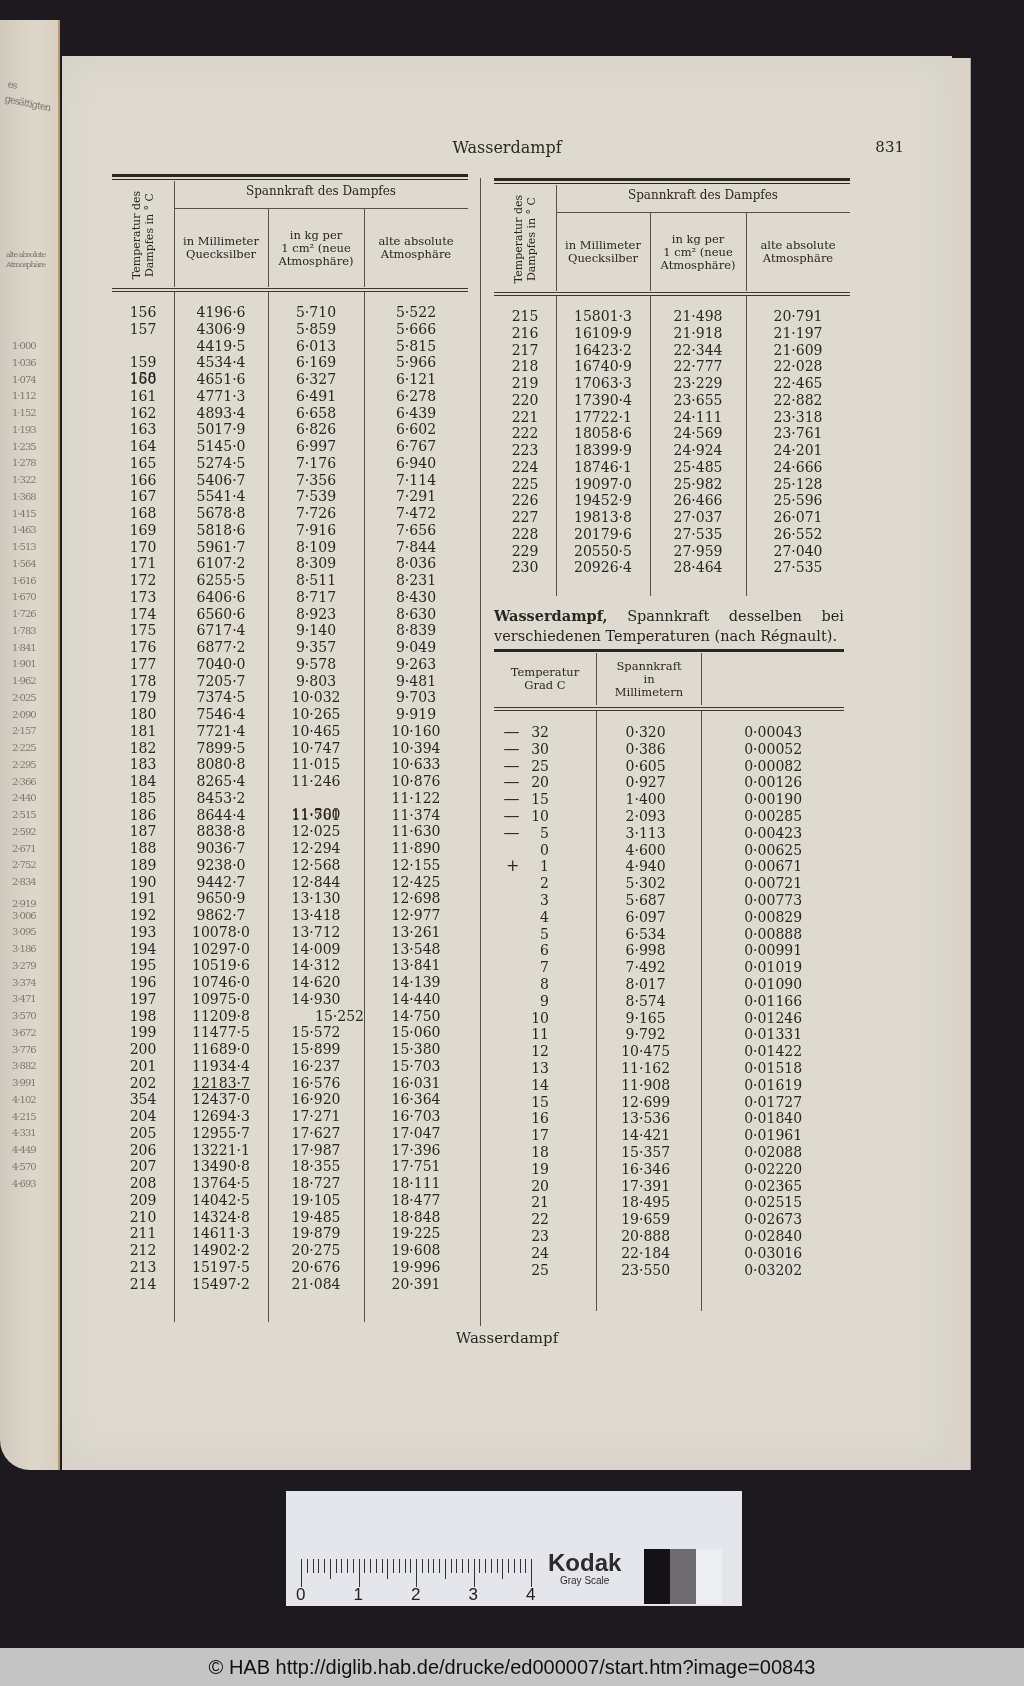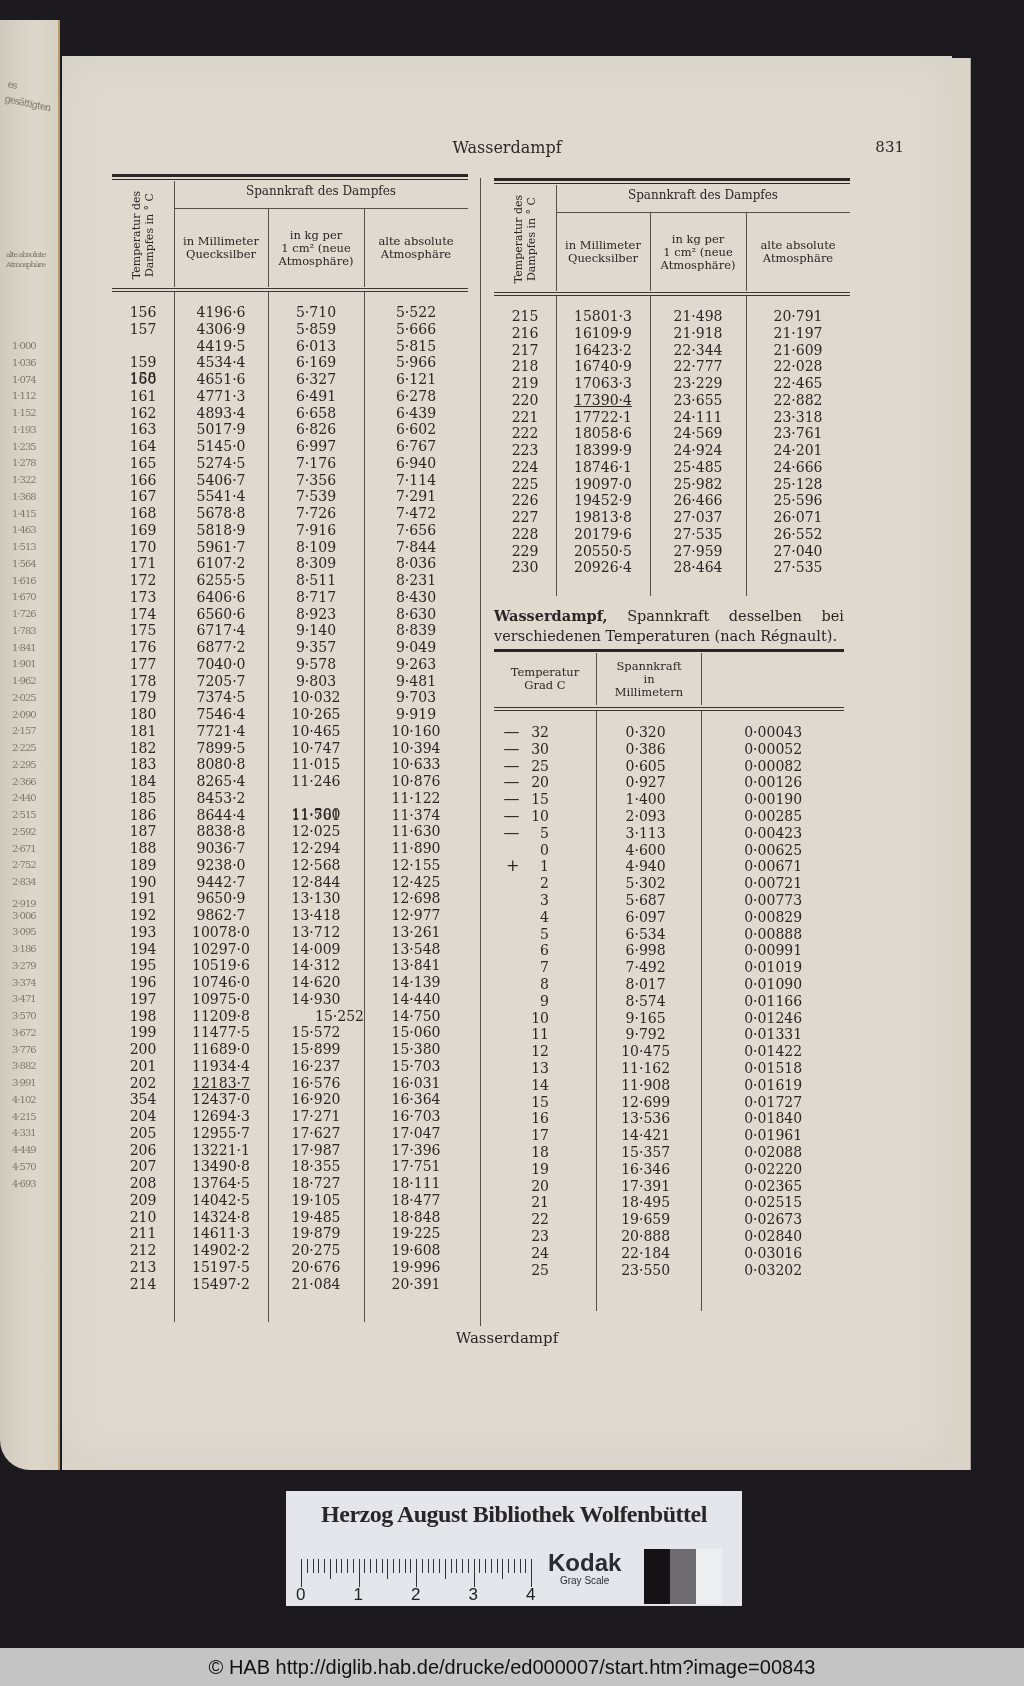--- a/index.html
+++ b/index.html
@@ -281,21 +281,21 @@
           <span style="width:104px;">7·291</span>
         </div>
         <div class="row">
           <span style="width:62px;">168</span>
           <span style="width:94px;">5678·8</span>
           <span style="width:96px;">7·726</span>
           <span style="width:104px;">7·472</span>
         </div>
         <div class="row">
           <span style="width:62px;">169</span>
-          <span style="width:94px;">5818·9</span>
+          <span style="width:94px;">5818·6</span>
           <span style="width:96px;">7·916</span>
           <span style="width:104px;">7·656</span>
         </div>
         <div class="row">
           <span style="width:62px;">170</span>
           <span style="width:94px;">5961·7</span>
           <span style="width:96px;">8·109</span>
           <span style="width:104px;">7·844</span>
         </div>
         <div class="row">
@@ -617,21 +617,21 @@
           <span style="width:104px;">22·028</span>
         </div>
         <div class="row">
           <span style="width:62px;">219</span>
           <span style="width:94px;">17063·3</span>
           <span style="width:96px;">23·229</span>
           <span style="width:104px;">22·465</span>
         </div>
         <div class="row">
           <span style="width:62px;">220</span>
-          <span style="width:94px;text-decoration:underline;">17390·4</span>
+          <span style="width:94px;">17390·4</span>
           <span style="width:96px;">23·655</span>
           <span style="width:104px;">22·882</span>
         </div>
         <div class="row">
           <span style="width:62px;">221</span>
           <span style="width:94px;">17722·1</span>
           <span style="width:96px;">24·111</span>
           <span style="width:104px;">23·318</span>
         </div>
         <div class="row">
@@ -911,21 +911,20 @@
       <div class="r-row">
         <span class="sign"></span>
         <span class="t">25</span>
         <span class="p">23·550</span>
         <span class="k">0·03202</span>
       </div>
     </div>
 </div>
 
 <div class="card">
-  <div class="card-title">Herzog August Bibliothek Wolfenbüttel</div>
   <div class="ruler" id="ruler">
       <div class="tick" style="left:0px; height:28px;"></div>
       <div class="tick" style="left:5.75px; height:14px;"></div>
       <div class="tick" style="left:11.5px; height:14px;"></div>
       <div class="tick" style="left:17.25px; height:14px;"></div>
       <div class="tick" style="left:23px; height:14px;"></div>
       <div class="tick" style="left:28.75px; height:20px;"></div>
       <div class="tick" style="left:34.5px; height:14px;"></div>
       <div class="tick" style="left:40.25px; height:14px;"></div>
       <div class="tick" style="left:46px; height:14px;"></div>

